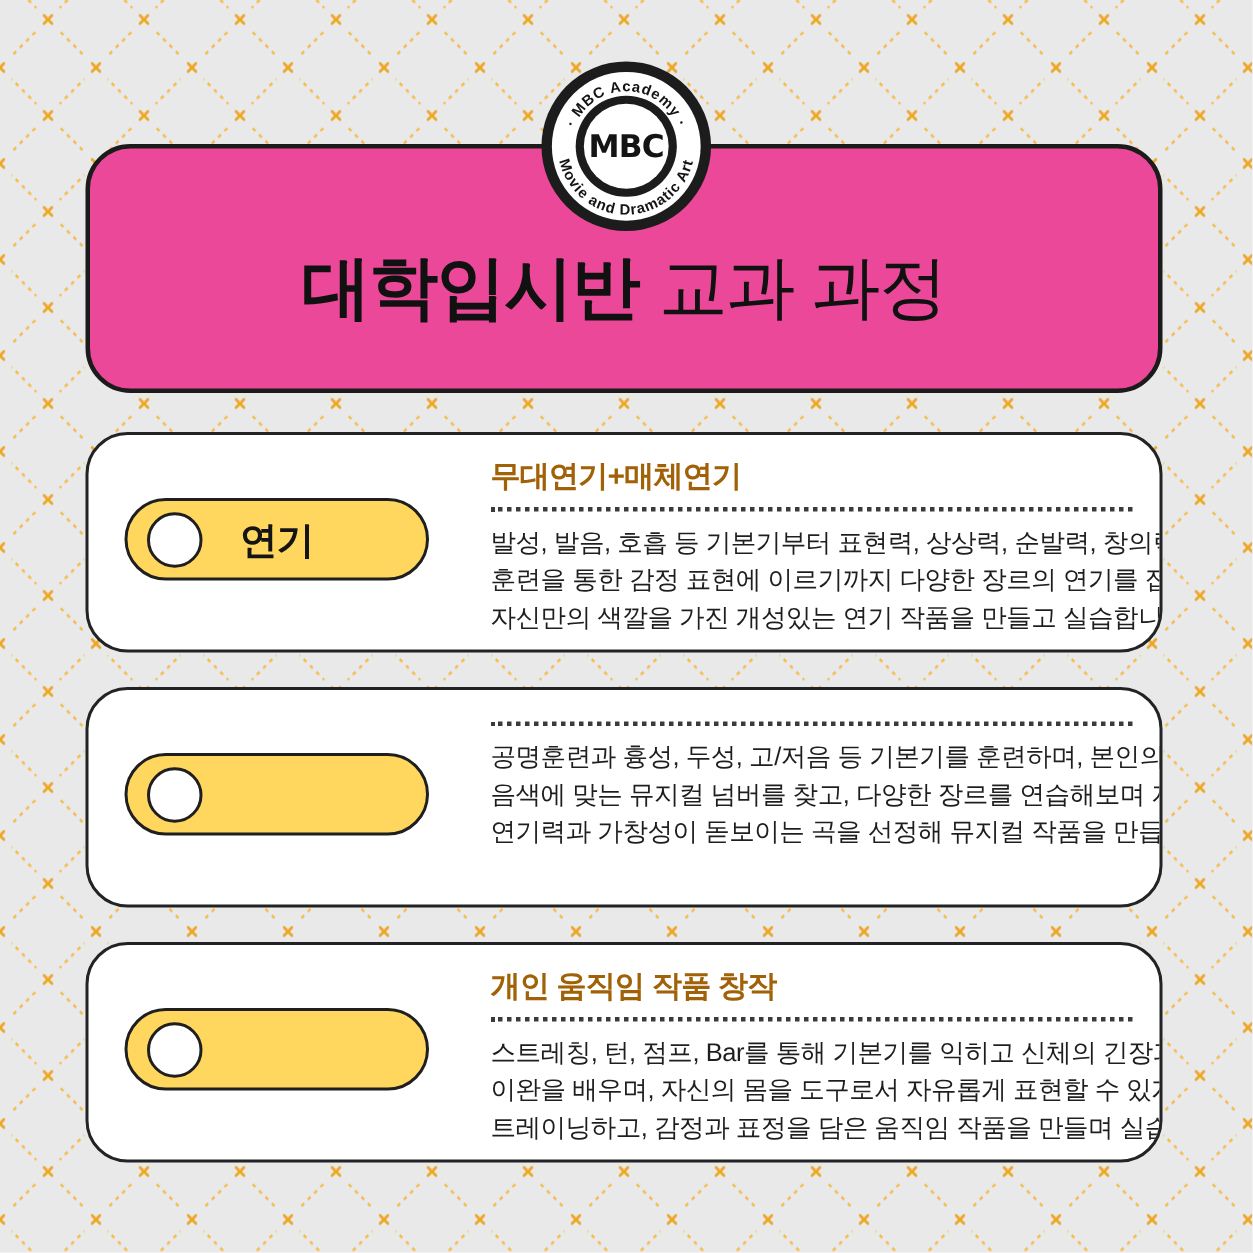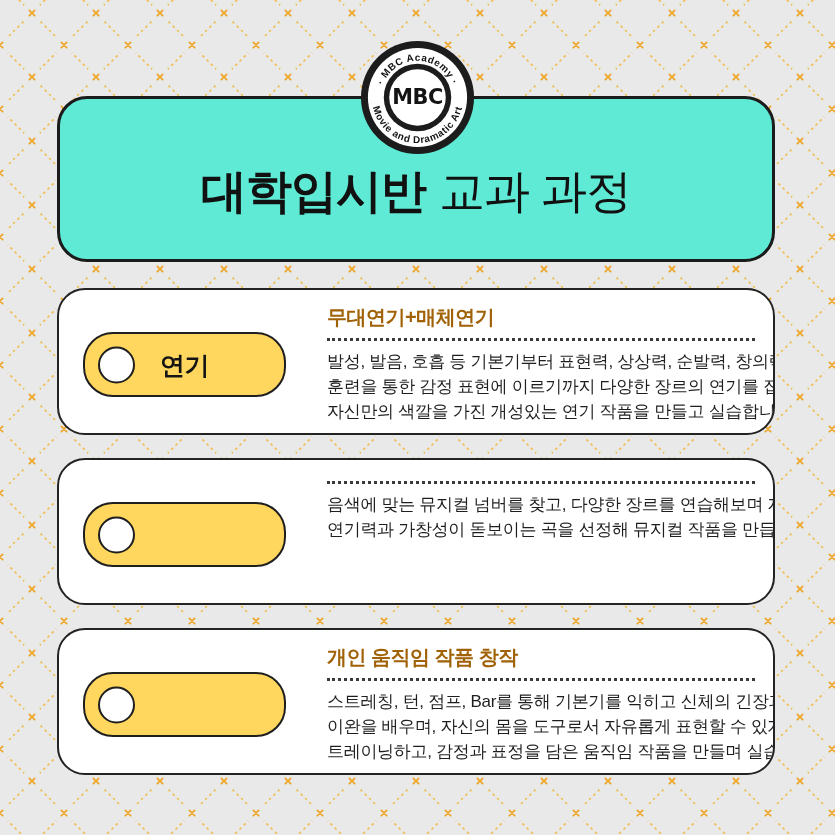--- a/index.html
+++ b/index.html
@@ -9,21 +9,21 @@
     background: #E9E9E9;
     overflow: hidden;
     font-family: "Liberation Sans", sans-serif;
   }
   .bg-pattern { position: absolute; left: 0; top: 0; }
 
   
   .header-card {
     position: absolute; left: 57px; top: 96px;
     width: 718px; height: 166px;
-    background: #5eead4;
+    background: #ec4899;
     border: 3px solid #1b1b1b;
     border-radius: 30px;
     box-sizing: border-box;
     display: flex; align-items: center; justify-content: center;
     padding-top: 26px;
   }
   .title { font-size: 46px; color: #111; letter-spacing: -1px; white-space: nowrap; }
   .t-bold { font-weight: 800; }
   .t-rest { font-weight: 500; margin-left: 13px; }
 
@@ -42,21 +42,21 @@
     background: #ffffff;
     border: 2.5px solid #232323;
     border-radius: 28px;
     box-sizing: border-box;
     overflow: hidden;
   }
   .c1 { top: 288px; } .c2 { top: 458px; } .c3 { top: 628px; }
 
   .pill {
     position: absolute; left: 24px; top: 42px;
-    width: 203px; height: 65px;
+    width: 203px; height: 55px;
     background: #FFD75E;
     border: 2.5px solid #1f1f1f;
     border-radius: 30px;
     box-sizing: border-box;
   }
   .pill-circle {
     position: absolute; left: 13px; top: 50%;
     transform: translateY(-50%);
     width: 37px; height: 37px;
     background: #ffffff;
@@ -145,20 +145,21 @@
     </div>
   </section>
 
   <section class="card c2">
     <div class="pill">
       <span class="pill-circle"></span>
     </div>
     <div class="content">
       <div class="divider"></div>
       <p class="body">
+        <span class="line">공명훈련과 흉성, 두성, 고/저음 등 기본기를 훈련하며, 본인의</span>
         <span class="line">음색에 맞는 뮤지컬 넘버를 찾고, 다양한 장르를 연습해보며 자신만의</span>
         <span class="line">연기력과 가창성이 돋보이는 곡을 선정해 뮤지컬 작품을 만듭니다.</span>
       </p>
     </div>
   </section>
 
   <section class="card c3">
     <div class="pill">
       <span class="pill-circle"></span>
     </div>

